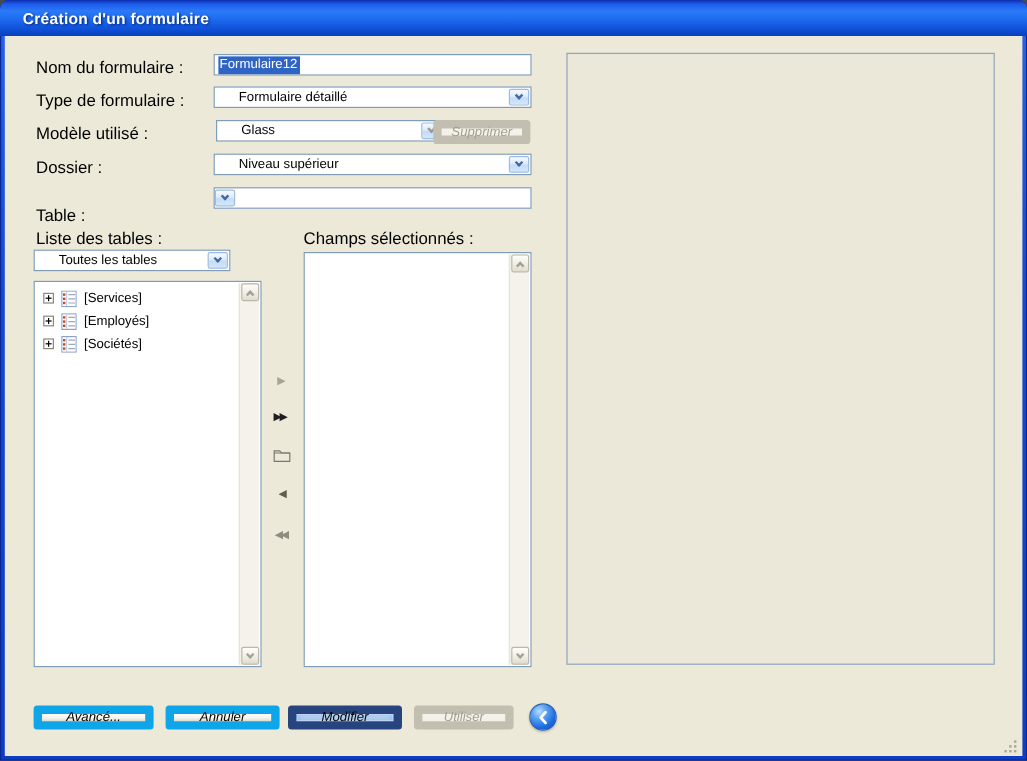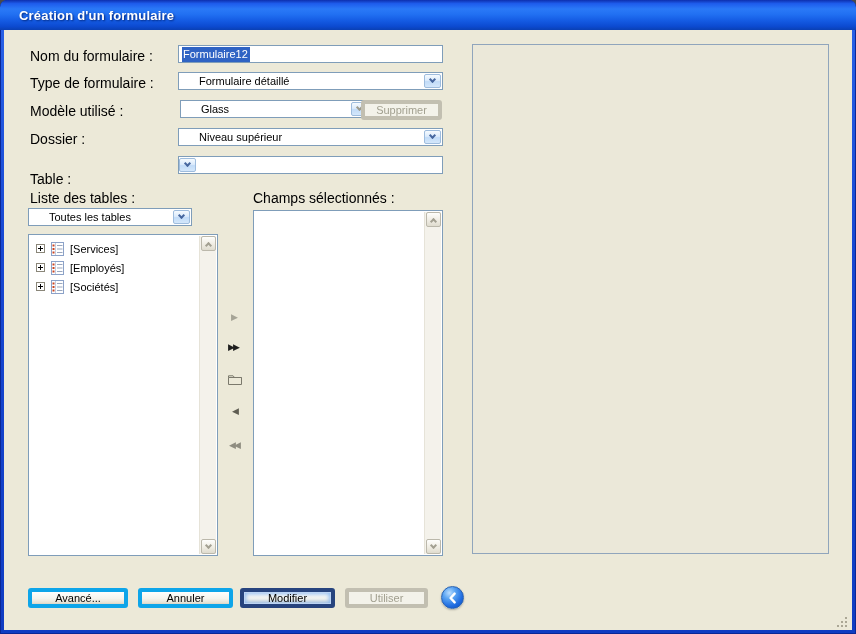--- a/index.html
+++ b/index.html
@@ -46,24 +46,25 @@
     border:1px solid #9ebcdd; border-radius:2px;
     background:linear-gradient(180deg,#f5fafe 0%,#dcebfc 45%,#c2dcf8 55%,#d4e7fb 100%);
     display:flex; align-items:center; justify-content:center;
   }
   .chev { display:inline-block; width:5px; height:5px; border-right:2px solid #47679f; border-bottom:2px solid #47679f; }
   .chev.down { transform:rotate(45deg); margin-top:-3px; }
   .chev.gray { border-color:#9d9b8d; }
   .chev.up { transform:rotate(-135deg); margin-bottom:-3px; }
 
   .xpbtn {
-    position:absolute; height:20px; border:4px solid #0ea5e9; border-radius:3px;
+    position:absolute; height:20px; border:7px solid #0ea5e9; border-radius:3px;
     background:linear-gradient(180deg,#fefefd 0%,#f5f4ed 55%,#e6e3d6 88%,#d9d5c5 100%);
     font-size:11px; color:#000; display:flex; align-items:center; justify-content:center;
     cursor:default;
+    font-style:italic;
   }
   .xpbtn.default {
     border-color:#27447e;
     box-shadow: inset 0 0 0 1px #bcd4f4, inset 0 0 4px 2px #8db9f0;
   }
   .xpbtn.disabled {
     border-color:#c2bfb1; color:#a19f8f;
     background:#f3f2ea; box-shadow:none;
   }
 

